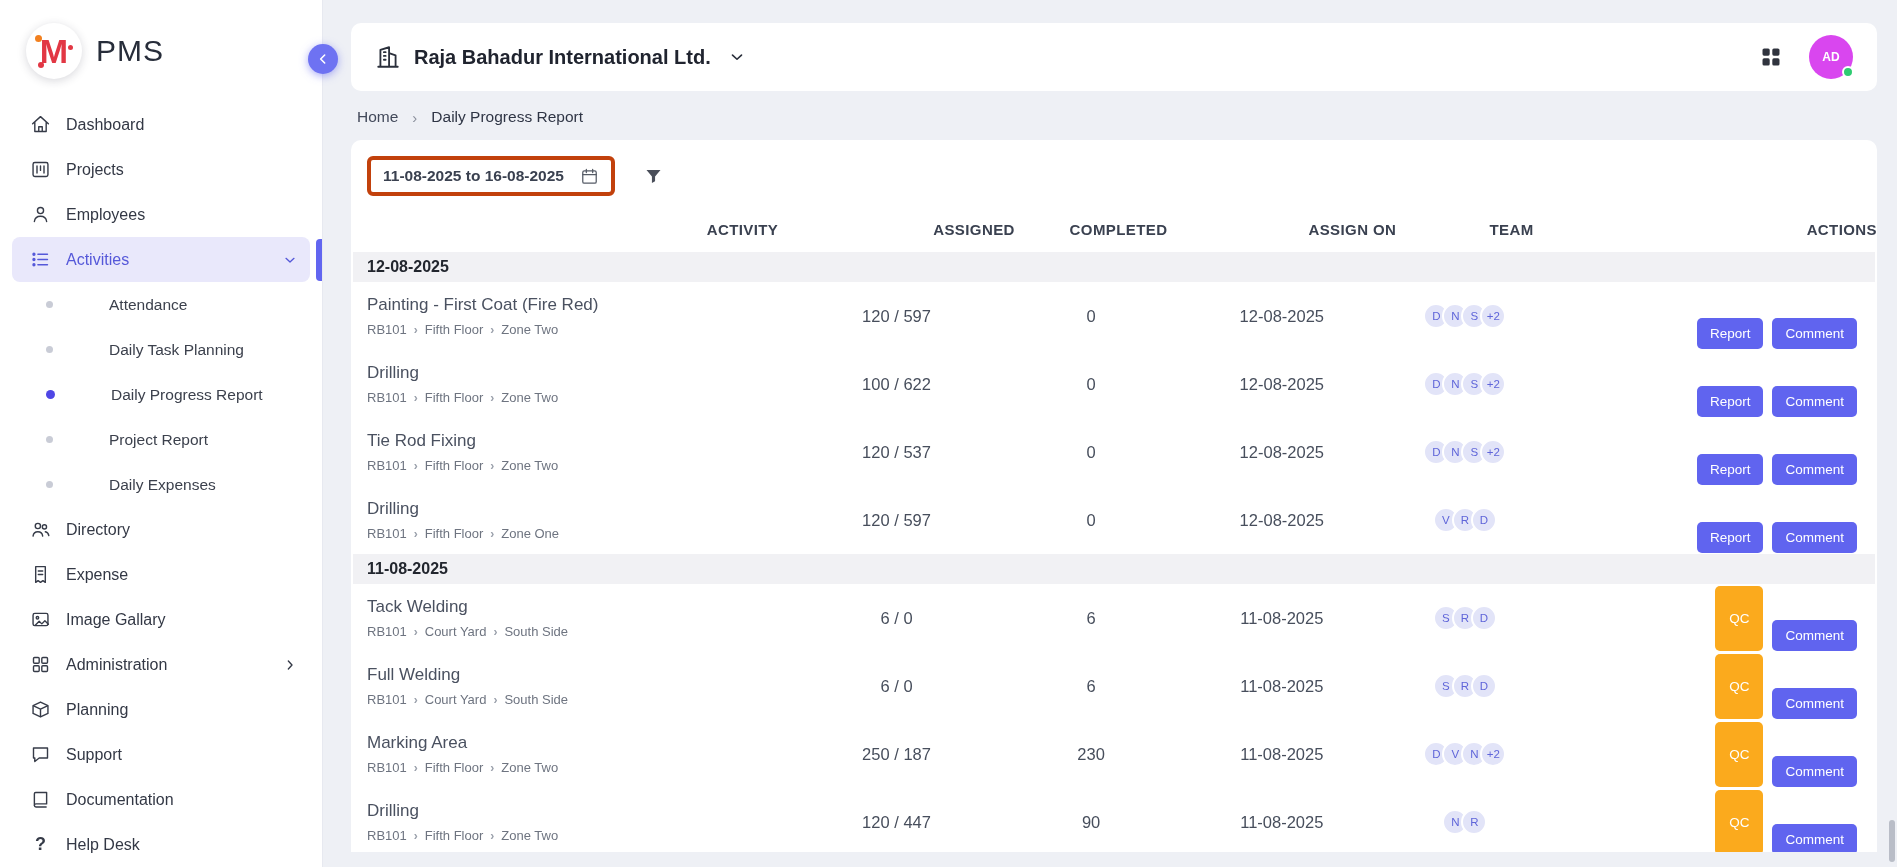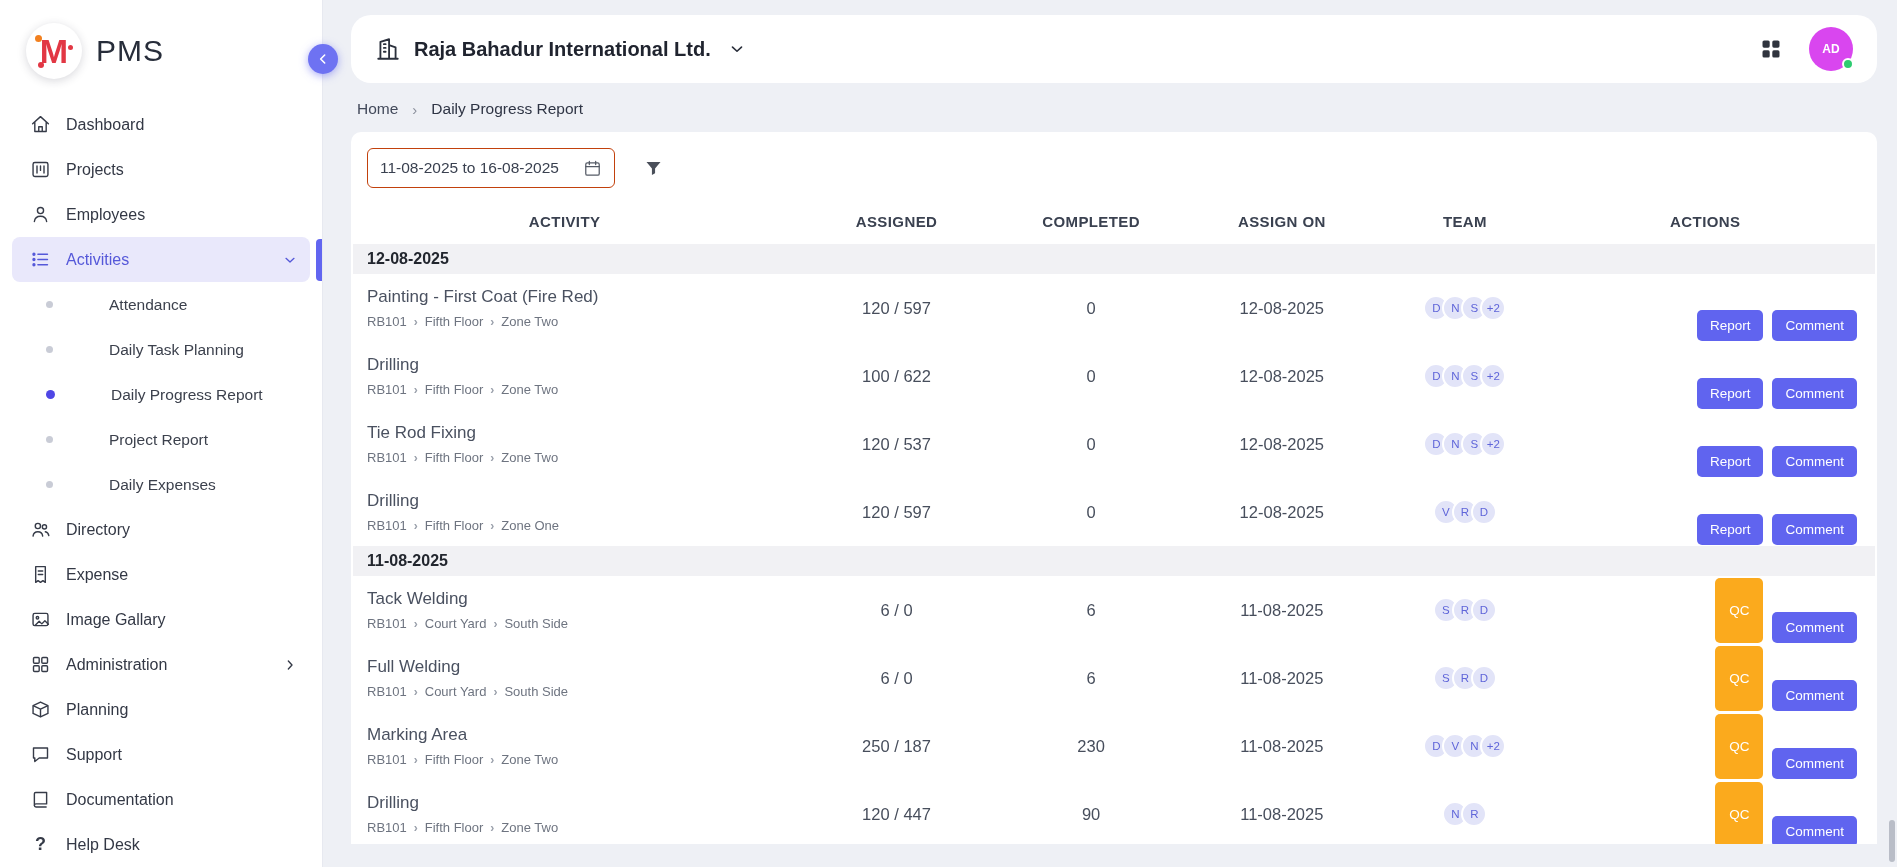--- a/index.html
+++ b/index.html
@@ -27,48 +27,48 @@
   .nav-chev { margin-left:auto; width:16px; height:16px; color:inherit; }
   .nav-chev svg { width:100%; height:100%; }
   .active-edge { position:absolute; right:0; top:239px; width:6px; height:42px; background:#6266f0; border-radius:4px 0 0 4px; }
   .sub-item { display:flex; align-items:center; height:45px; padding-left:34px; gap:56px; font-size:15.5px; color:#3c414d; cursor:pointer; }
   .sub-dot { width:7px; height:7px; border-radius:50%; background:#c9ccd6; flex:none; }
   .sub-item.active .sub-dot { width:9px; height:9px; background:#4f46e5; }
   .help-glyph { width:21px; text-align:center; font-size:18px; font-weight:bold; color:#363b48; }
 
   
   .main { position:absolute; left:324px; top:0; right:0; bottom:0; padding:15px 20px 0 27px; }
-  .topbar { background:#fff; border-radius:20px; height:68px; display:flex; align-items:center; padding:0 24px; }
+  .topbar { background:#fff; border-radius:10px; height:68px; display:flex; align-items:center; padding:0 24px;margin-top:8px; }
   .company { display:flex; align-items:center; gap:13px; font-size:20px; font-weight:bold; color:#20242f; cursor:pointer; }
   .company .bicon { width:26px; height:26px; color:#2b303c; }
   .company .bicon svg { width:100%; height:100%; }
   .company .cchev { width:18px; height:18px; color:#2b303c; margin-left:4px; }
   .company .cchev svg { width:100%; height:100%; }
   .topbar-right { margin-left:auto; display:flex; align-items:center; gap:26px; }
   .grid-icon { width:24px; height:24px; color:#30343e; cursor:pointer; }
   .grid-icon svg { width:100%; height:100%; }
   .avatar { width:44px; height:44px; border-radius:50%; background:#d946ef; color:#fff; font-weight:bold; font-size:12px; display:flex; align-items:center; justify-content:center; position:relative; cursor:pointer; }
   .avatar .status { position:absolute; right:-1px; bottom:1px; width:12px; height:12px; background:#2ecc71; border:2px solid #fff; border-radius:50%; }
 
   .breadcrumb { display:flex; align-items:center; gap:14px; padding:17px 6px 14px; font-size:15.5px; color:#42495a; }
   .breadcrumb .bc-sep { color:#8a8f9c; font-size:15px; }
   .breadcrumb .bc-current { color:#2f3545; }
   .bc-home { cursor:pointer; }
 
   .content-card { background:#fff; border-radius:10px 10px 0 0; height:712px; overflow:hidden; }
   .toolbar { display:flex; align-items:center; gap:28px; padding:16px 16px 0; }
-  .date-range { display:flex; align-items:center; justify-content:space-between; width:248px; height:40px; border:1px solid #c2410c; border-radius:6px; padding:0 12px; font-size:15.5px; color:#3a4150; cursor:pointer; background:#fff; }
+  .date-range { display:flex; align-items:center; justify-content:space-between; width:248px; height:40px; border:4px solid #c2410c; border-radius:6px; padding:0 12px; font-size:15.5px; color:#3a4150; cursor:pointer; background:#fff;font-weight:bold; }
   .date-range .cal { width:19px; height:19px; color:#555b66; }
   .date-range .cal svg { width:100%; height:100%; }
   .filter-icon { width:21px; height:21px; color:#4a4f5a; cursor:pointer; }
   .filter-icon svg { width:100%; height:100%; }
 
   .thead, .trow { display:grid; grid-template-columns:28% 15.5% 10% 15% 9% 22.5%; align-items:center; }
   .thead { height:46px; margin-top:10px; }
-  .thead > div { text-align:center; font-size:15px; font-weight:bold; color:#3a4150; letter-spacing:.4px; }
+  .thead > div { text-align:right; font-size:15px; font-weight:bold; color:#3a4150; letter-spacing:.4px; }
   .group-row { background:#f1f1f4; height:30px; display:flex; align-items:center; padding:0 14px; margin:0 2px; font-size:16px; font-weight:bold; color:#22262e; }
   .trow { height:68px; }
   .cell-activity { padding-left:16px; }
   .act-title { font-size:17px; color:#4a5160; margin-bottom:7px; }
   .act-path { display:flex; align-items:center; gap:7px; font-size:13px; color:#6e7480; }
   .act-path .sep { color:#9aa0ab; font-size:12px; font-weight:bold; }
   .cell-num { text-align:center; font-size:16.5px; color:#474e5c; }
   .cell-team { display:flex; justify-content:center; }
   .chip { width:26px; height:26px; border-radius:50%; background:#e2e4f8; color:#5f65d9; font-size:11.5px; font-weight:500; display:flex; align-items:center; justify-content:center; border:2px solid #fff; margin-left:-7px; cursor:pointer; }
   .chip:first-child { margin-left:0; }

